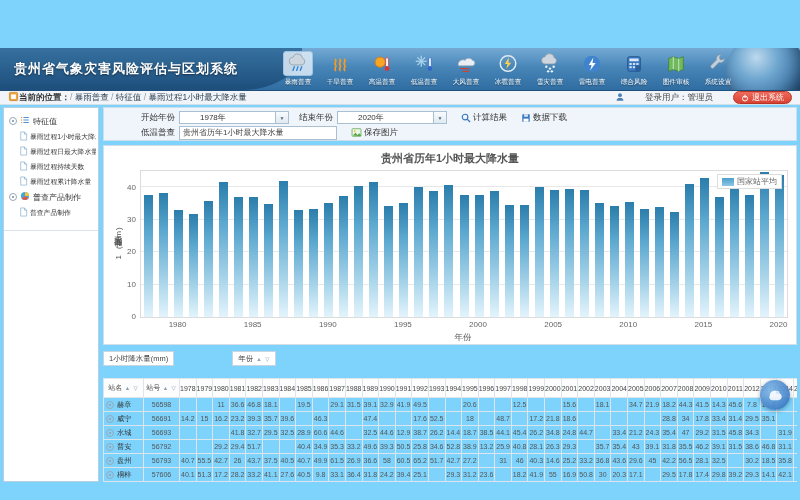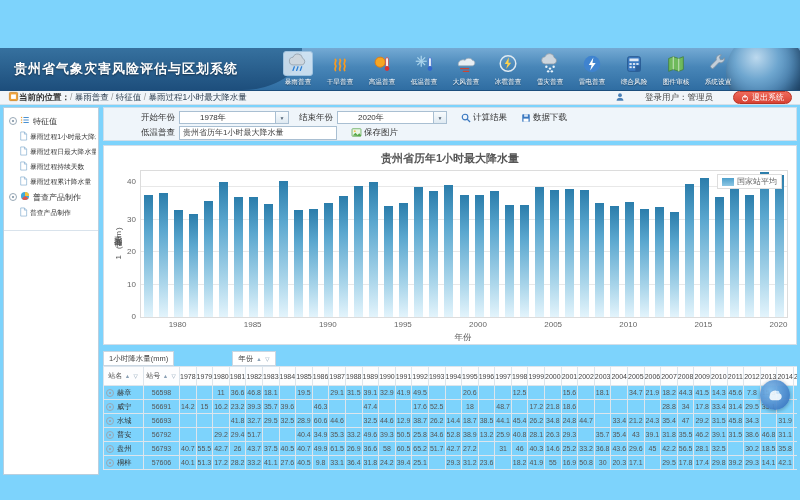--- a/index.html
+++ b/index.html
@@ -70,21 +70,21 @@
           writing-mode:vertical-rl;font-size:8px;color:#555;letter-spacing:1px;}
   .legend{position:absolute;display:flex;align-items:center;gap:3px;border:1px solid #ddd;background:#fff;
           padding:1px 4px;font-size:8px;color:#666;cursor:pointer;}
   .legend-swatch{width:12px;height:8px;background:linear-gradient(180deg,#4d9fcb,#8ec7e4);}
   
   .grid-controls{margin-top:6px;display:flex;align-items:center;}
   .field-box{height:13px;border:1px solid #c9d6e2;background:#fff;display:flex;align-items:center;
           padding:0 5px;font-size:7.5px;color:#444;gap:3px;cursor:pointer;white-space:nowrap;}
   .sort-glyphs{font-size:5.5px;color:#8aa0b5;letter-spacing:1px;}
   .yearfield{margin-left:58px;}
-  .table-wrap{margin-top:0;overflow:hidden;width:100%;}
+  .table-wrap{margin-top:12px;overflow:hidden;width:100%;}
   table.grid{border-collapse:collapse;table-layout:fixed;font-size:7px;color:#555;}
   table.grid th,table.grid td{border:1px solid #dde5ec;padding:0;height:13px;text-align:center;
           font-weight:normal;overflow:hidden;white-space:nowrap;}
   table.grid th{height:18px;color:#444;background:#fdfdfe;}
   td.station-cell{text-align:left;}
   .station-inner{display:flex;align-items:center;gap:3px;padding-left:2px;font-size:7.2px;color:#333;}
   
   .floating-widget{position:absolute;left:760px;top:380px;width:30px;height:30px;border-radius:50%;
           background:radial-gradient(circle at 35% 35%,#7db7e8,#3f7cc4 75%);opacity:.93;
           box-shadow:0 1px 4px rgba(0,0,0,.35);display:flex;align-items:center;justify-content:center;cursor:pointer;}
@@ -420,21 +420,21 @@
             <div class="bar" style="left: 588.919px; height: 130.751px;"></div>
             <div class="bar" style="left: 603.942px; height: 121.991px;"></div>
             <div class="bar" style="left: 618.965px; height: 145.351px;"></div>
             <div class="bar" style="left: 633.988px; height: 142.431px;"></div>
           </div>
         <div id="chart-decor">
             <div class="ytick" style="left: 6px; top: 166px;">0</div>
             <div class="ytick" style="left: 6px; top: 133.556px;">10</div>
             <div class="ytick" style="left: 6px; top: 101.111px;">20</div>
             <div class="ytick" style="left: 6px; top: 68.6667px;">30</div>
-            <div class="ytick" style="left: 6px; top: 31px;">40</div>
+            <div class="ytick" style="left: 6px; top: 37px;">40</div>
             <div class="xtick" style="left: 73.5581px; top: 174px;">1980</div>
             <div class="xtick" style="left: 148.674px; top: 174px;">1985</div>
             <div class="xtick" style="left: 223.791px; top: 174px;">1990</div>
             <div class="xtick" style="left: 298.907px; top: 174px;">1995</div>
             <div class="xtick" style="left: 374.023px; top: 174px;">2000</div>
             <div class="xtick" style="left: 449.14px; top: 174px;">2005</div>
             <div class="xtick" style="left: 524.256px; top: 174px;">2010</div>
             <div class="xtick" style="left: 599.372px; top: 174px;">2015</div>
             <div class="xtick" style="left: 674.488px; top: 174px;">2020</div>
             <div class="xaxis-label" style="left: 36px; width: 646px; top: 186px;">年份</div>

